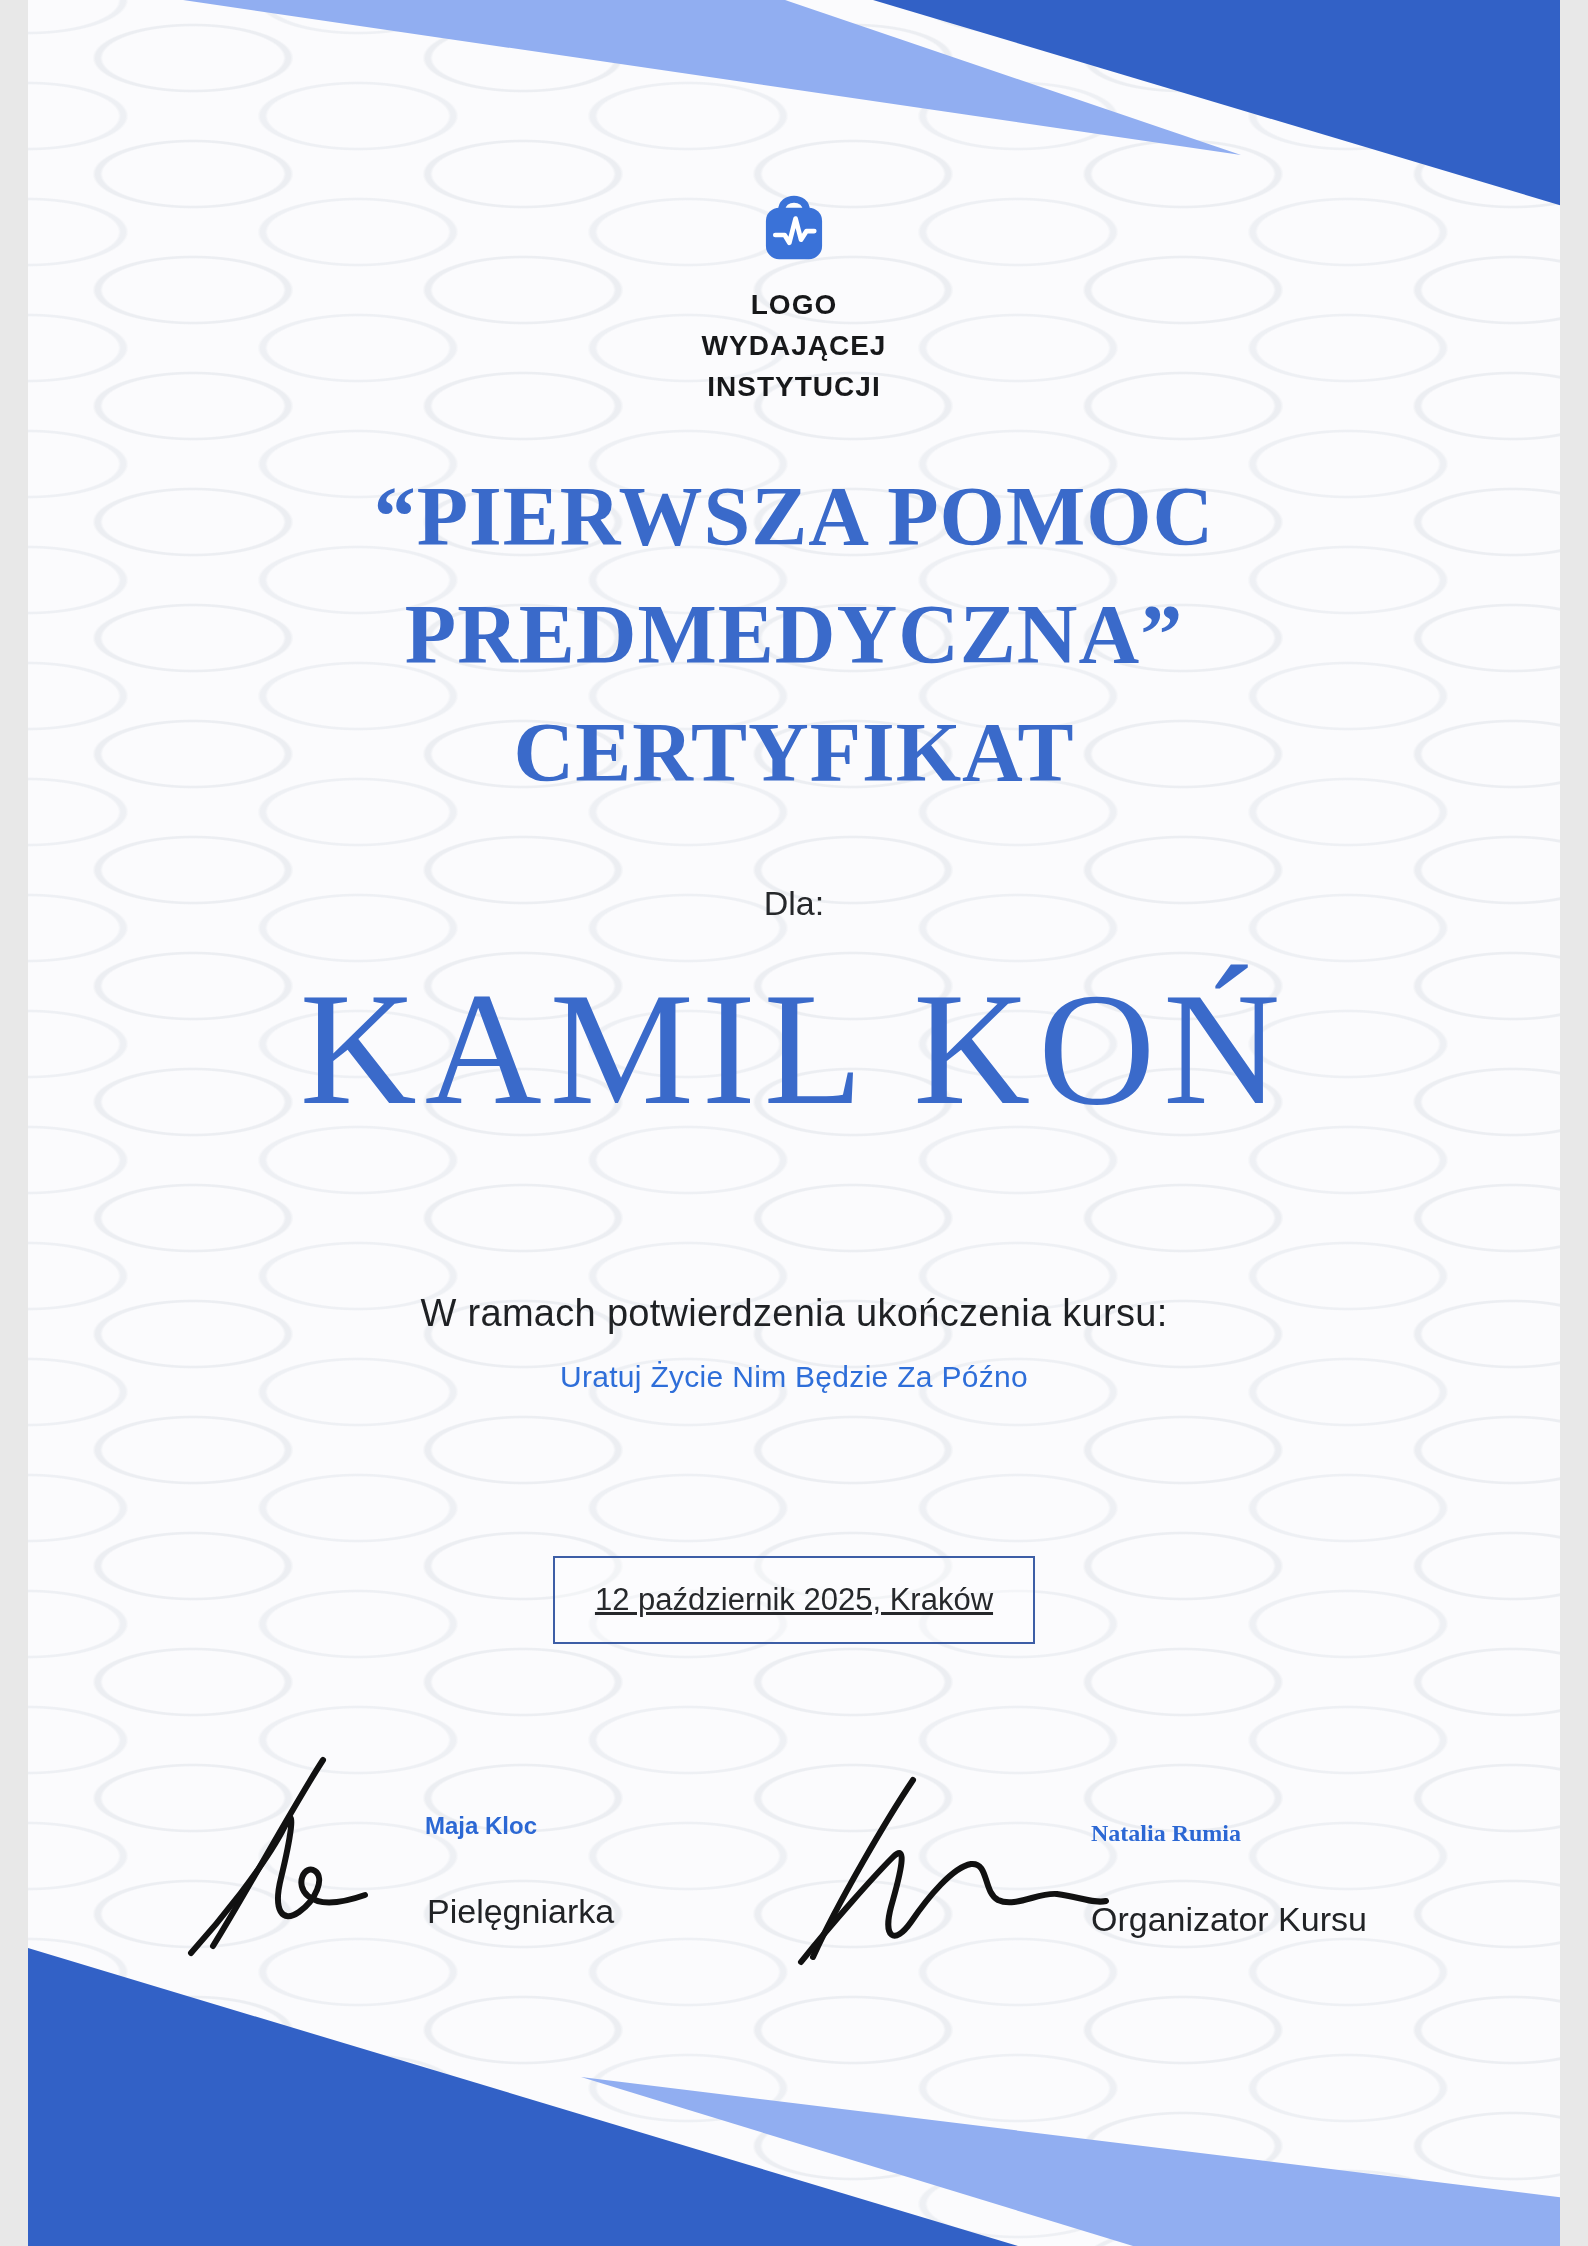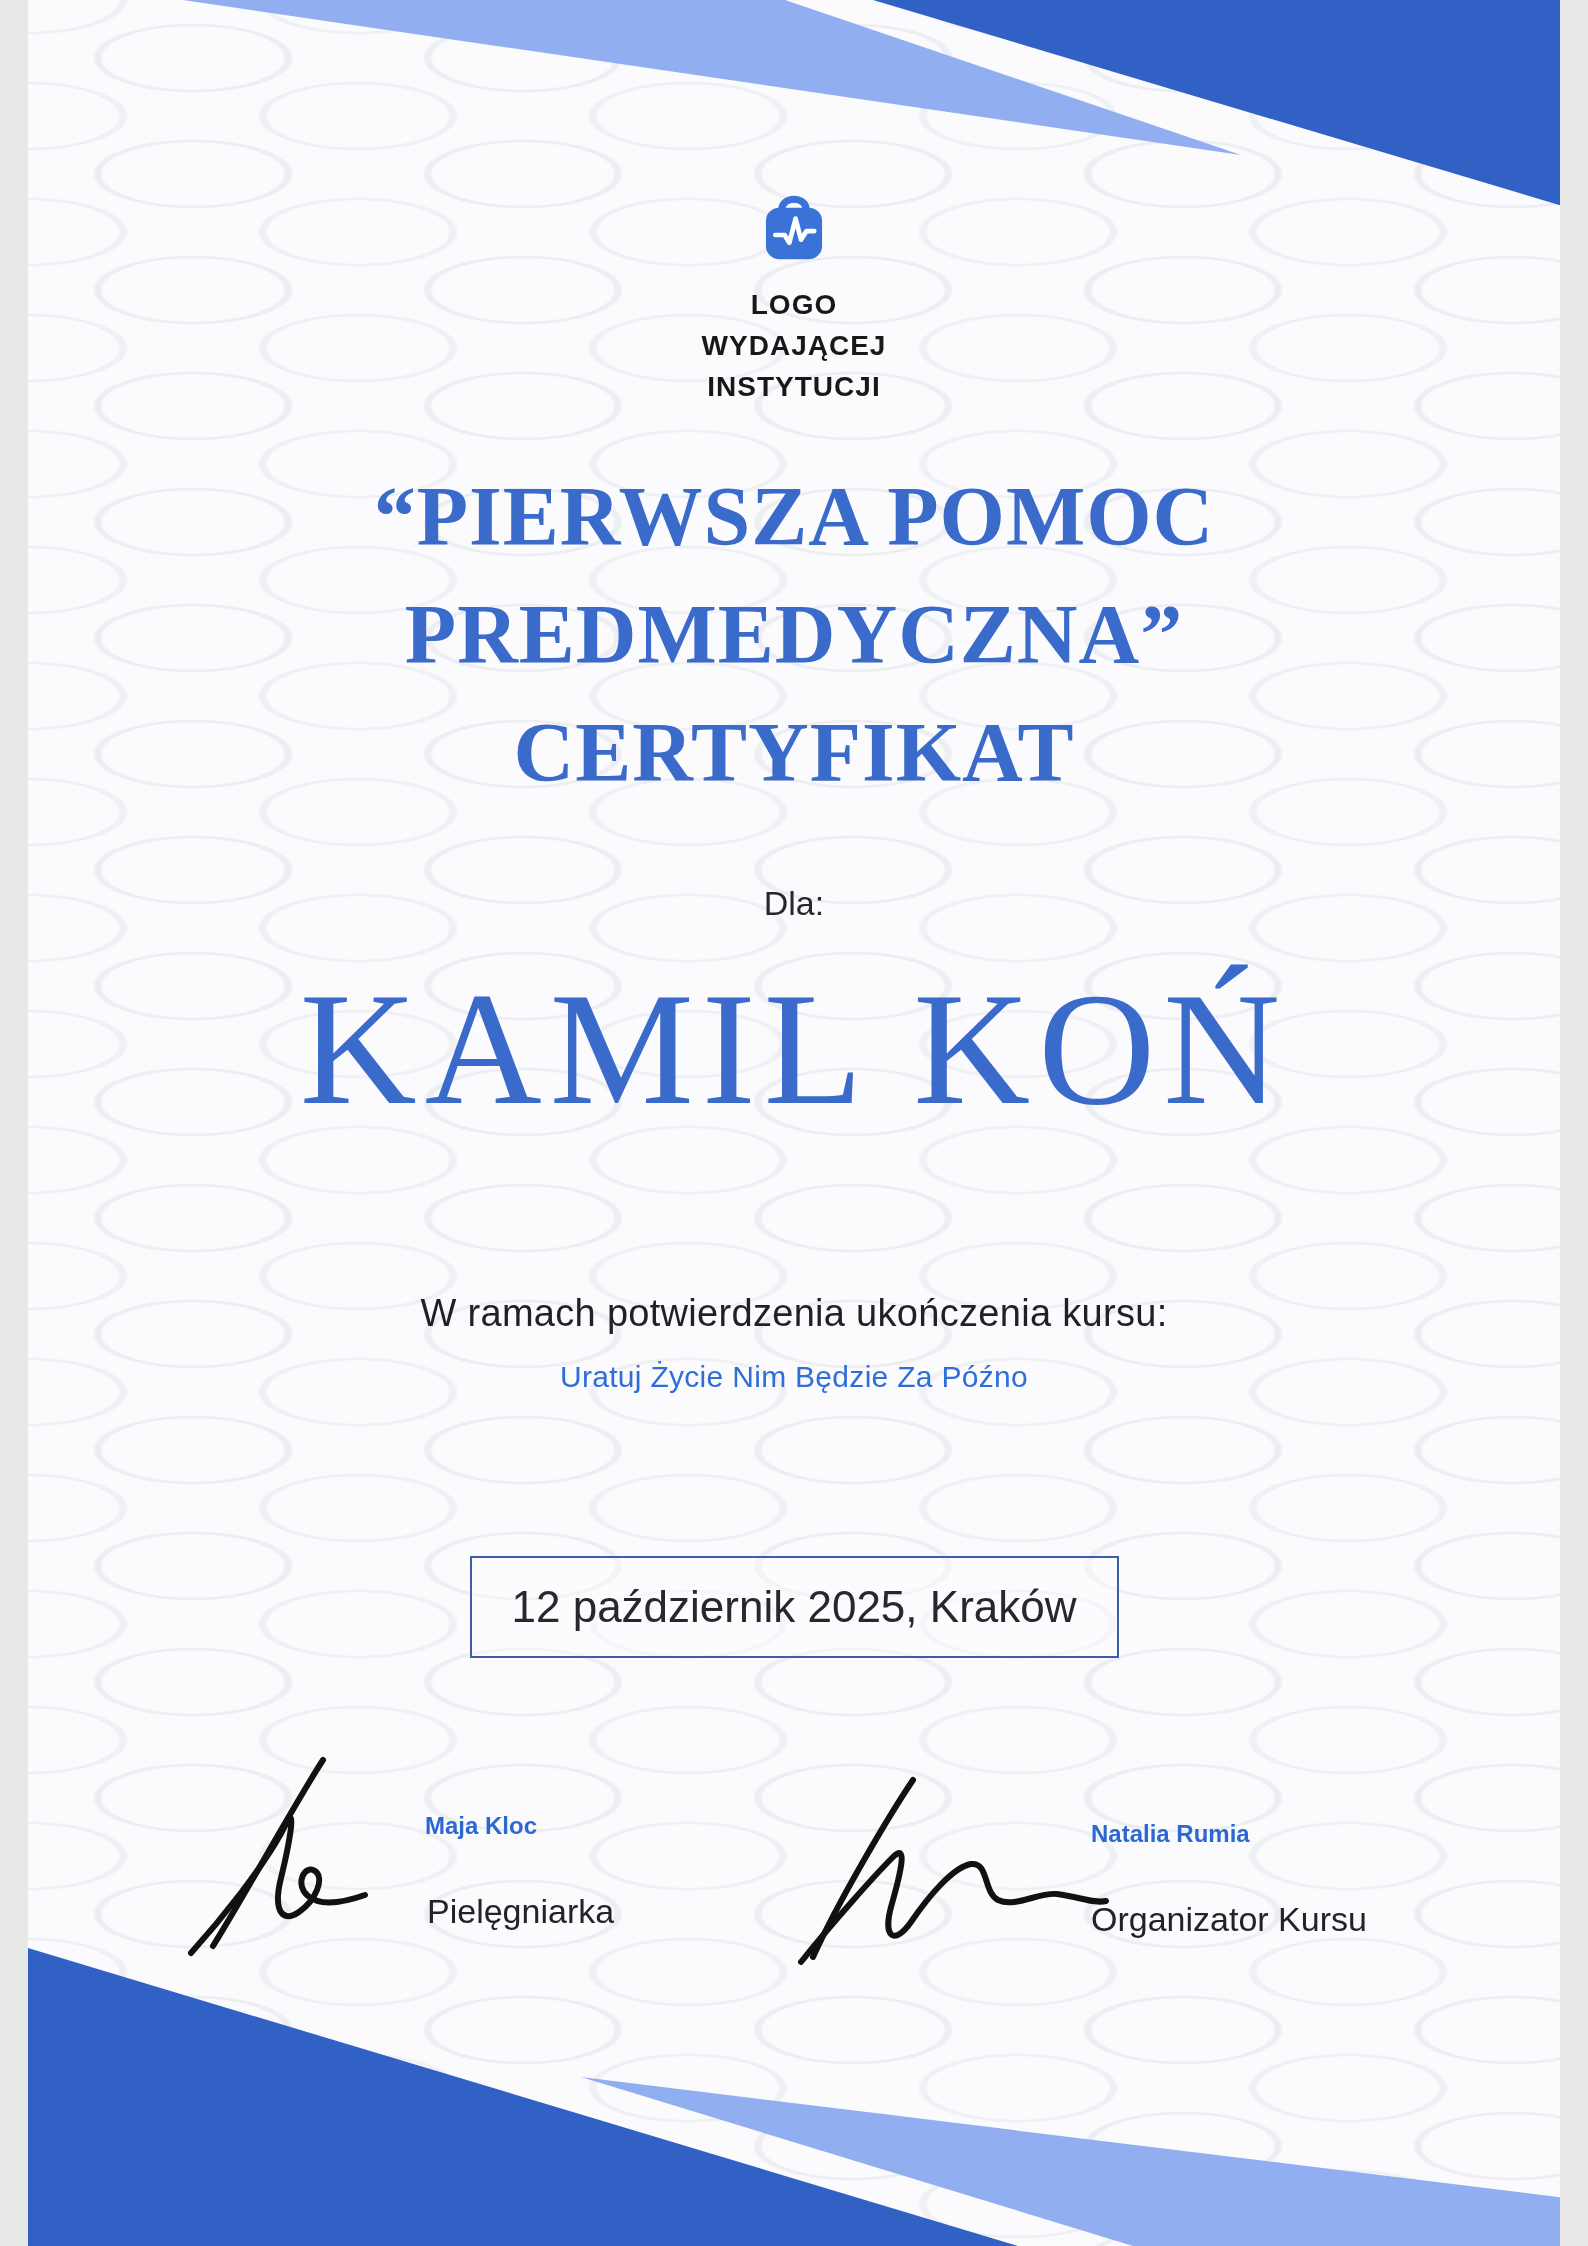--- a/index.html
+++ b/index.html
@@ -51,22 +51,23 @@
     color:#3a6aca;
     text-align:center;
   }
   .course-intro{top:1292px;font-size:38px;letter-spacing:.3px;color:#1f2124;}
   .course-name{top:1360px;font-size:30px;font-weight:normal;color:#2e6ed9;letter-spacing:.3px;}
   .date-wrap{top:1556px;}
   .date-box{
     display:inline-block;
     border:2px solid #3d5ea6;
     padding:24px 40px;
-    font-size:44px;color:#26282b;
+    font-size:31px;color:#26282b;
     background:rgba(255,255,255,.35);
+    text-decoration:underline;
   }
   .sig-svg{position:absolute;}
   .sig-svg path{fill:none;stroke:#111;stroke-width:6;stroke-linecap:round;stroke-linejoin:round;}
   .sig-name{position:absolute;font-size:24px;font-weight:bold;color:#2c68d4;}
   .sig-role{position:absolute;font-size:34px;color:#212326;}
 </style>
 </head>
 <body>
 
 <div class="page">
@@ -110,16 +111,16 @@
     <path d="M 150,12 C 125,50 70,150 40,198"></path>
     <path d="M 18,205 C 45,175 92,118 112,78 C 124,52 117,93 108,130 C 100,162 109,176 126,164 C 143,152 152,130 142,123 C 132,116 121,136 135,148 C 148,159 172,154 192,147"></path>
   </svg>
   <div class="sig-name" style="left:397px;top:1812px;">Maja Kloc</div>
   <div class="sig-role" style="left:399px;top:1892px;">Pielęgniarka</div>
 
   <svg class="sig-svg" style="left:765px;top:1772px;" width="320" height="200" viewBox="0 0 320 200">
     <path d="M 120,8 C 95,45 45,130 20,185"></path>
     <path d="M 8,190 C 40,150 82,103 100,85 C 115,70 108,100 98,135 C 90,165 101,174 118,150 C 135,125 160,95 178,92 C 196,90 190,120 205,128 C 222,136 246,120 264,122 C 287,125 302,132 313,129"></path>
   </svg>
-  <div class="sig-name" style="left:1063px;top:1820px;">Natalia Rumia</div>
+  <div class="sig-name" style="left:1063px;top:1820px;font-family:Liberation Serif, serif;">Natalia Rumia</div>
   <div class="sig-role" style="left:1063px;top:1900px;">Organizator Kursu</div>
 
 </div>
 
 </body></html>

